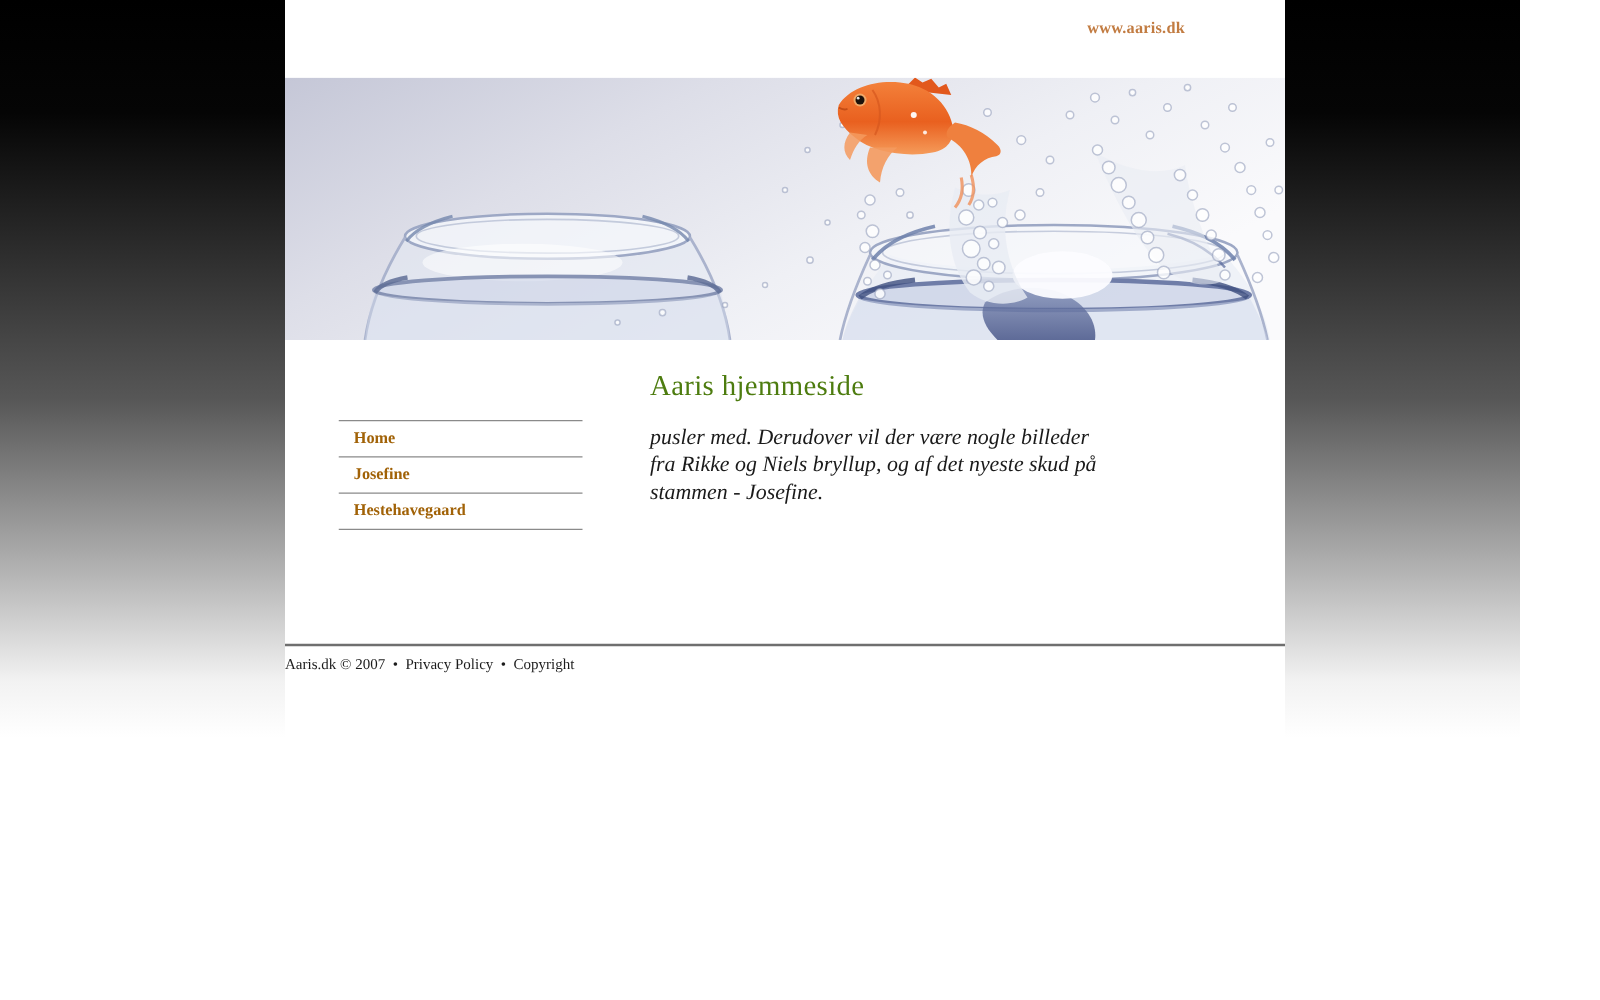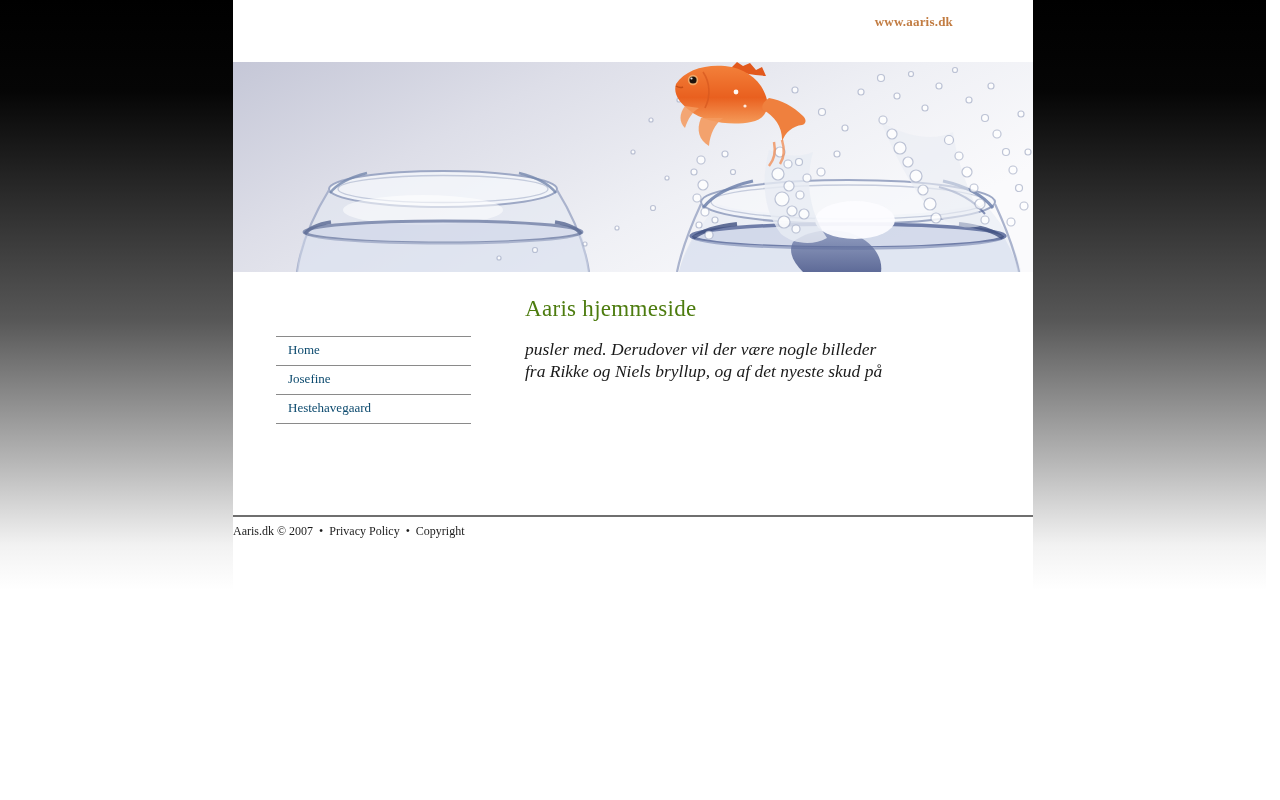--- a/index.html
+++ b/index.html
@@ -2,22 +2,23 @@
 <html><head>
 <meta charset="utf-8">
 <style>
   html,body { margin:0; padding:0; }
   body {
     width:1280px; height:800px; overflow:hidden;
     background:#fff;
     font-family:"Liberation Serif","DejaVu Serif",serif;
   }
   .page {
-    width:1266px; height:800px;
+    width:1176px; height:800px;
     background:linear-gradient(180deg,#000 0px,#050505 90px,#575757 320px,#b5b5b5 460px,#f2f2f2 545px,#fff 590px);
+    padding-left:40px;
   }
   .column {
     width:800px; height:800px; margin:0 auto;
     background:#fff; position:relative;
   }
   
   .site-header { height:62px; position:relative; background:#fff; }
   .site-url {
     position:absolute; top:14px; right:80px;
     font-weight:bold; font-size:13px; letter-spacing:0.2px;
@@ -25,22 +26,23 @@
   }
   
   .banner { display:block; width:800px; height:210px; }
   .banner svg { display:block; }
   
   .content { display:flex; align-items:flex-start; height:243px; box-sizing:border-box; }
   .menu { width:195px; flex:none; margin:64px 0 0 43px; border-bottom:1px solid #8a8a8a; }
   .menu-item {
     border-top:1px solid #8a8a8a;
     padding:5px 4px 7px 12px;
-    font-size:13px; line-height:16px; color:#0c4a6e;
+    font-size:13px; line-height:16px; color:#a16207;
     cursor:pointer;
+    font-weight:bold;
   }
   .menu-item span { display:block; }
   .intro { margin:24px 0 0 54px; width:414px; }
   .page-title {
     margin:0 0 16px 0; font-size:23px; font-weight:normal;
     letter-spacing:0.3px; color:#4d7c0f;
   }
   .intro p { margin:0; font-style:italic; font-size:17.5px; line-height:22px; color:#1a1a1a; }
   .intro p span { display:block; }
   
@@ -215,20 +217,21 @@
         <div class="menu-item">
           <span>Hestehavegaard</span>
         </div>
       </nav>
 
       <div class="intro">
         <h1 class="page-title">Aaris hjemmeside</h1>
         <p>
           <span>pusler med. Derudover vil der være nogle billeder</span>
           <span>fra Rikke og Niels bryllup, og af det nyeste skud på</span>
+          <span>stammen - Josefine.</span>
         </p>
       </div>
     </div>
 
     <hr class="footer-rule">
 
     <div class="site-footer">
       <span>Aaris.dk © 2007</span>
       <span class="bullet">•</span>
       <a href="#">Privacy Policy</a>

